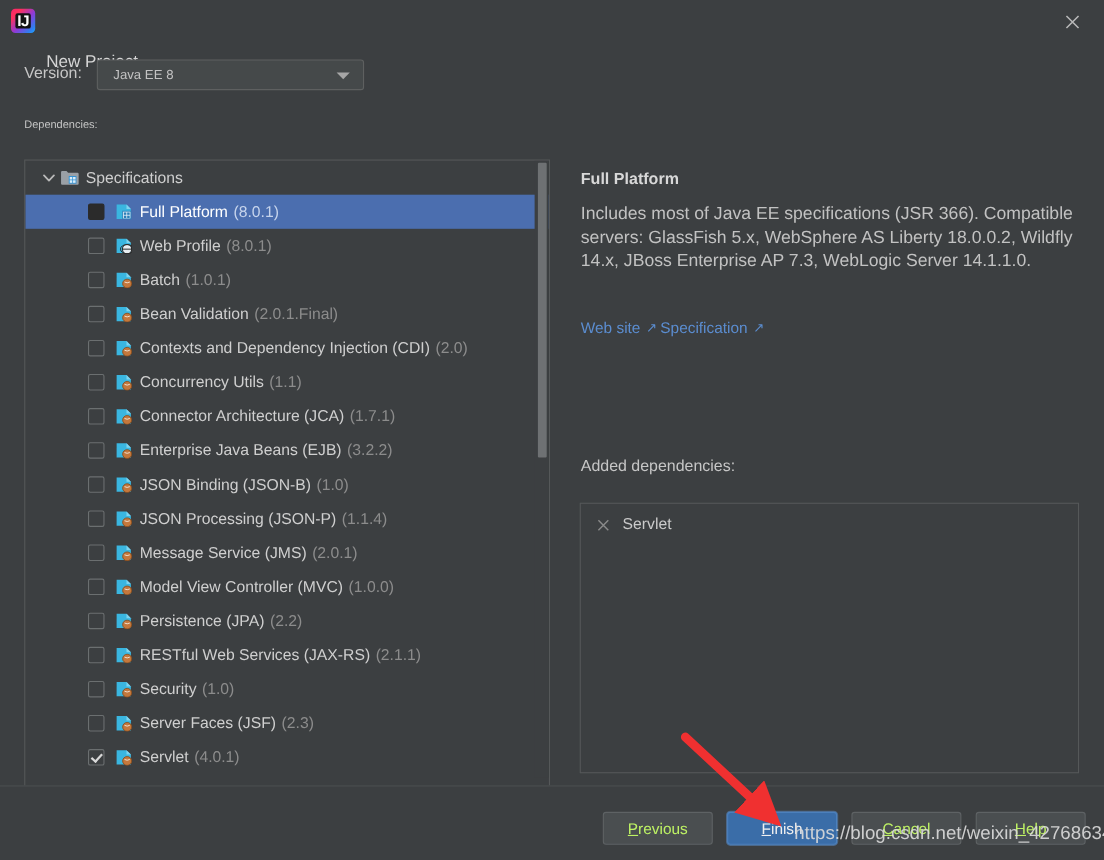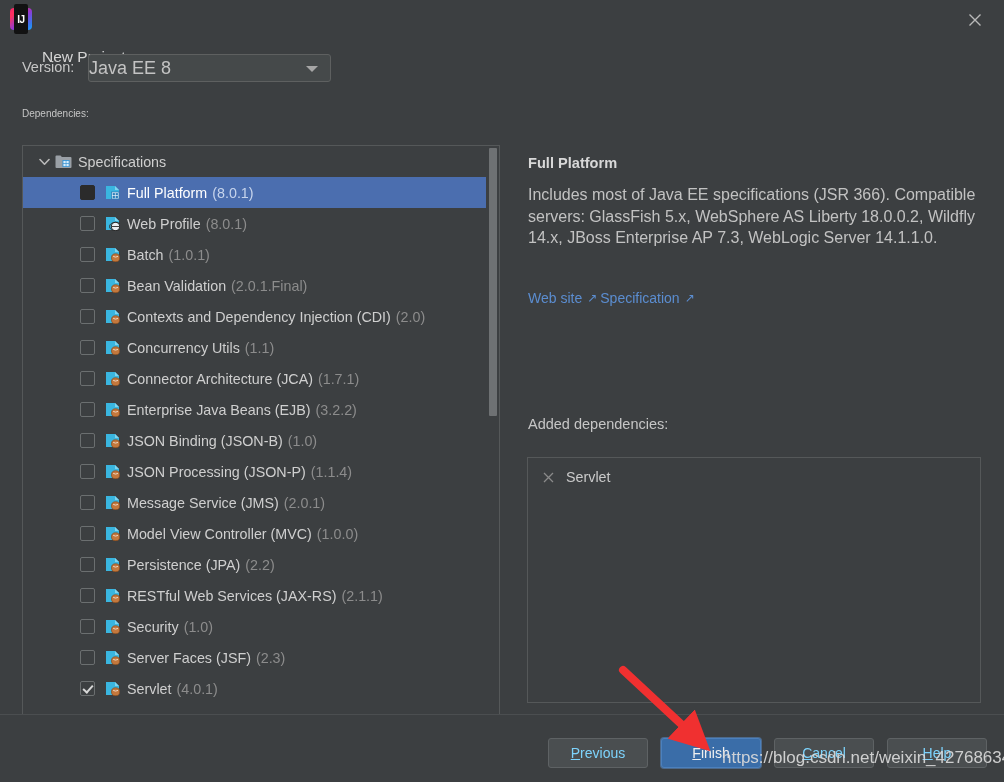--- a/index.html
+++ b/index.html
@@ -23,23 +23,23 @@
     background: #3c3f41;
     display: flex; align-items: center;
   }
   #app-logo {
     position: absolute; left: 10px; top: 8px; width: 22px; height: 22px;
     border-radius: 4px;
     background: linear-gradient(135deg, #f7256a 0%, #fe315d 22%, #8e3ad6 55%, #2f7ff0 85%, #1ea8ff 100%);
     display: flex; align-items: center; justify-content: center;
   }
   #app-logo .inner {
-    width: 14px; height: 30px; background: #121212; border-radius: 2px;
+    width: 14px; height: 14px; background: #121212; border-radius: 2px;
     display: flex; align-items: center; justify-content: center;
-    color: #ffffff; font-size: 10px; font-weight: bold; letter-spacing: -0.5px;
+    color: #ffffff; font-size: 14px; font-weight: bold; letter-spacing: -0.5px;
     font-family: "Liberation Sans", sans-serif;
   }
   #dialog-title {
     position: absolute; left: 42px; top: 8px;
     font-size: 15.5px; color: #d5d5d5; line-height: 22px; margin-top: 38px;
   }
   #close-button {
     position: absolute; right: 12px; top: 8px;
     width: 34px; height: 24px;
     display: flex; align-items: center; justify-content: center;
@@ -55,21 +55,21 @@
   #version-combo {
     position: absolute; left: 88px; top: 54px;
     width: 243px; height: 28px;
     background: #45494a;
     border: 1px solid #5e6060;
     border-radius: 3px;
     display: flex; align-items: center;
     cursor: pointer;
   }
   #version-combo .value {
-    margin-left: 0; font-size: 18px; color: #c3c3c3;
+    margin-left: 14px; font-size: 12px; color: #c3c3c3;
   }
   #version-combo .chev {
     position: absolute; right: 12px; top: 11px;
     width: 0; height: 0;
     border-left: 6px solid transparent;
     border-right: 6px solid transparent;
     border-top: 6px solid #a6a6a6;
   }
 
   
@@ -210,21 +210,21 @@
     position: absolute; left: 0; top: 714px; width: 1004px; height: 68px;
     background: #3c3f41;
     border-top: 1px solid #4b4e50;
   }
   .btn {
     position: absolute; top: 23px;
     height: 30px;
     border: 1px solid #5e6264;
     border-radius: 3px;
     background: #4a4e50;
-    color: #7dd3fc;
+    color: #bef264;
     font-size: 14px;
     display: flex; align-items: center; justify-content: center;
     cursor: pointer;
     font-family: "Liberation Sans", sans-serif;
   }
   .btn .mn { text-decoration: underline; }
   #btn-previous { left: 548px; width: 100px; }
   #btn-finish {
     left: 661px; width: 100px;
     background: #3a6da8;

